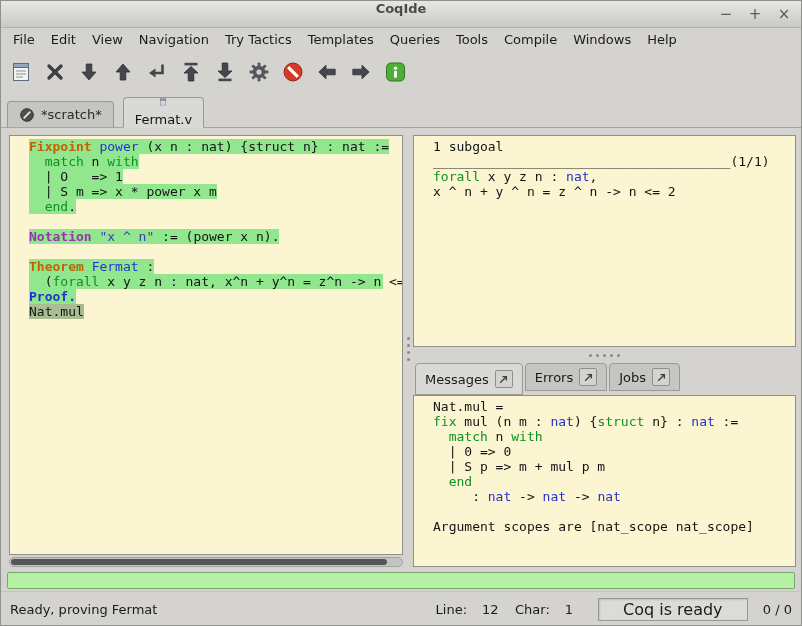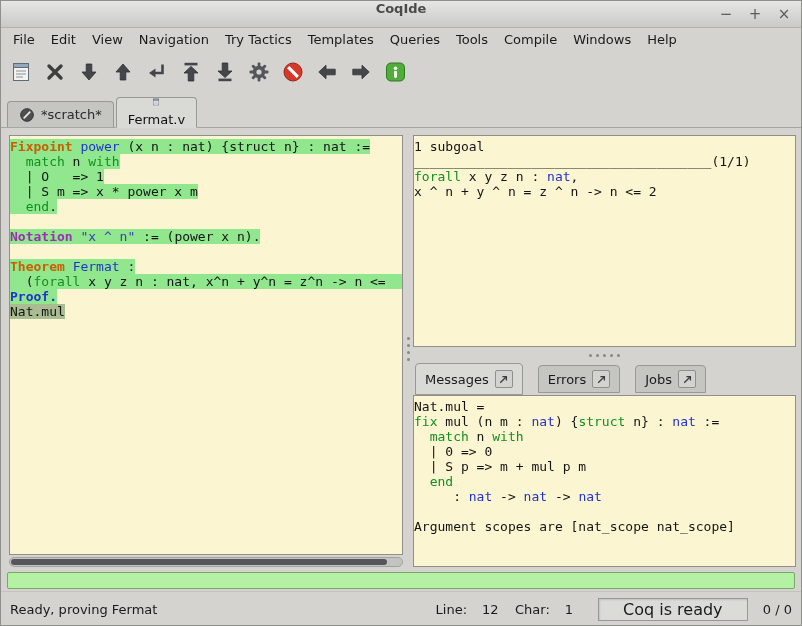--- a/index.html
+++ b/index.html
@@ -17,26 +17,26 @@
   .title{font-weight:bold;color:#4b4b49;}
   .winbtns{position:absolute;right:10px;top:0;height:100%;display:flex;gap:15px;align-items:center;color:#5c5c5a;font-size:15px;}
   .winbtn{width:14px;text-align:center;line-height:14px;cursor:default;}
   
   .menubar{position:absolute;left:0;right:0;top:27px;height:23px;display:flex;align-items:center;padding-left:4px;}
   .menu-item{padding:2px 8px;white-space:nowrap;}
   
   .toolbar{position:absolute;left:0;right:0;top:52px;height:38px;display:flex;align-items:center;padding-left:6px;gap:6px;}
   .tbtn{width:28px;height:30px;display:flex;align-items:center;justify-content:center;background:transparent;border:none;padding:0;}
   
-  .tabstrip{position:absolute;left:0;right:0;top:92px;height:35px;display:flex;align-items:flex-end;padding-left:6px;gap:2px;border-bottom:1px solid #a6a6a2;box-sizing:border-box;}
+  .tabstrip{position:absolute;left:0;right:0;top:92px;height:35px;display:flex;align-items:flex-end;padding-left:6px;gap:9px;border-bottom:1px solid #a6a6a2;box-sizing:border-box;}
   .tab{display:flex;align-items:center;gap:6px;height:25px;padding:0 11px;border:1px solid #989894;border-bottom:none;border-radius:4px 4px 0 0;background:#c5c5c2;color:#2a2a28;}
   .tab.active{background:#d9d9d6;height:29px;margin-bottom:-1px;border-bottom:1px solid #d9d9d6;color:#111;flex-direction:column;}
   
   .main{position:absolute;left:0;right:0;top:127px;height:441px;}
-  .pane{position:absolute;background:var(--pane,#fbf5d2);border:1px solid #8f8f8c;box-sizing:border-box;overflow:hidden;padding:3px 0;}
+  .pane{position:absolute;background:var(--pane,#fbf5d2);border:1px solid #8f8f8c;box-sizing:border-box;overflow:hidden;padding:3px 19px;}
   .code{font-family:"DejaVu Sans Mono","Liberation Mono",monospace;font-size:13px;line-height:15px;white-space:pre;color:#141414;}
   .code-line{min-height:15px;}
   .line-bg{display:inline-block;}
   .line-bg.full{display:block;width:100%;}
   .bg-proc{background:var(--processed,#90e78e);}
   .bg-sent{background:var(--sent,#a9bc92);}
   .tok-kv{color:var(--kw1,#c95f00);font-weight:bold;}
   .tok-kn{color:var(--kw2,#9b30b0);font-weight:bold;}
   .tok-kg{color:var(--kw3,#109020);}
   .tok-id{color:var(--ident,#2233cc);}
@@ -44,21 +44,21 @@
   .tok-str{color:var(--string,#3c3cb4);}
   .tok-ty{color:var(--type,#2233cc);}
   #editor-pane{left:8px;top:7px;width:394px;height:420px;}
   .hscrollbar{position:absolute;left:8px;top:429px;width:394px;height:10px;background:#c3c3c0;border:1px solid #a2a29e;border-radius:5px;box-sizing:border-box;}
   .hscroll-thumb{position:absolute;left:1px;top:1px;bottom:1px;width:96%;background:#55555a;border-radius:4px;}
   .vsplit{position:absolute;left:402px;top:0;width:10px;height:441px;display:flex;flex-direction:column;align-items:center;justify-content:center;}
   .vsplit i,.hsplit i{width:3px;height:3px;border-radius:50%;background:#888884;display:block;}
   .vsplit i{margin:2px 0;}
   #goal-pane{left:412px;top:7px;width:383px;height:212px;}
   .hsplit{position:absolute;left:412px;top:219px;width:383px;height:16px;display:flex;align-items:center;justify-content:center;gap:4px;}
-  .msg-tabstrip{position:absolute;left:412px;top:235px;width:383px;height:32px;display:flex;align-items:center;padding-left:2px;gap:15px;box-sizing:border-box;}
+  .msg-tabstrip{position:absolute;left:412px;top:235px;width:383px;height:32px;display:flex;align-items:flex-start;padding-left:2px;gap:2px;box-sizing:border-box;}
   .msg-tab{display:flex;align-items:center;gap:6px;height:26px;padding:0 9px;border:1px solid #989894;border-radius:4px 4px 0 0;background:#c5c5c2;}
   .msg-tab.active{background:#d9d9d6;height:30px;}
   .detach{width:16px;height:16px;border:1px solid #8f8f8c;background:#d3d3d0;display:flex;align-items:center;justify-content:center;border-radius:2px;}
   #messages-pane{left:412px;top:267px;width:383px;height:172px;}
   
   .progress{position:absolute;left:6px;right:6px;top:571px;height:17px;background:var(--progress,#b5f1a4);border:1px solid #7aa869;border-radius:2px;box-sizing:border-box;}
   .statusbar{position:absolute;left:0;right:0;top:590px;height:36px;display:flex;align-items:center;padding:0 9px;border-top:1px solid #c2c2bf;box-sizing:border-box;}
   .sb-right{margin-left:auto;display:flex;align-items:center;gap:15px;}
   .sb-num{display:inline-block;min-width:18px;}
   .coq-status{width:148px;height:21px;border:1px solid #97979a;background:#dbdbd8;display:inline-flex;align-items:center;justify-content:center;box-shadow:inset 1px 1px 2px rgba(0,0,0,0.13);font-size:16px;}

